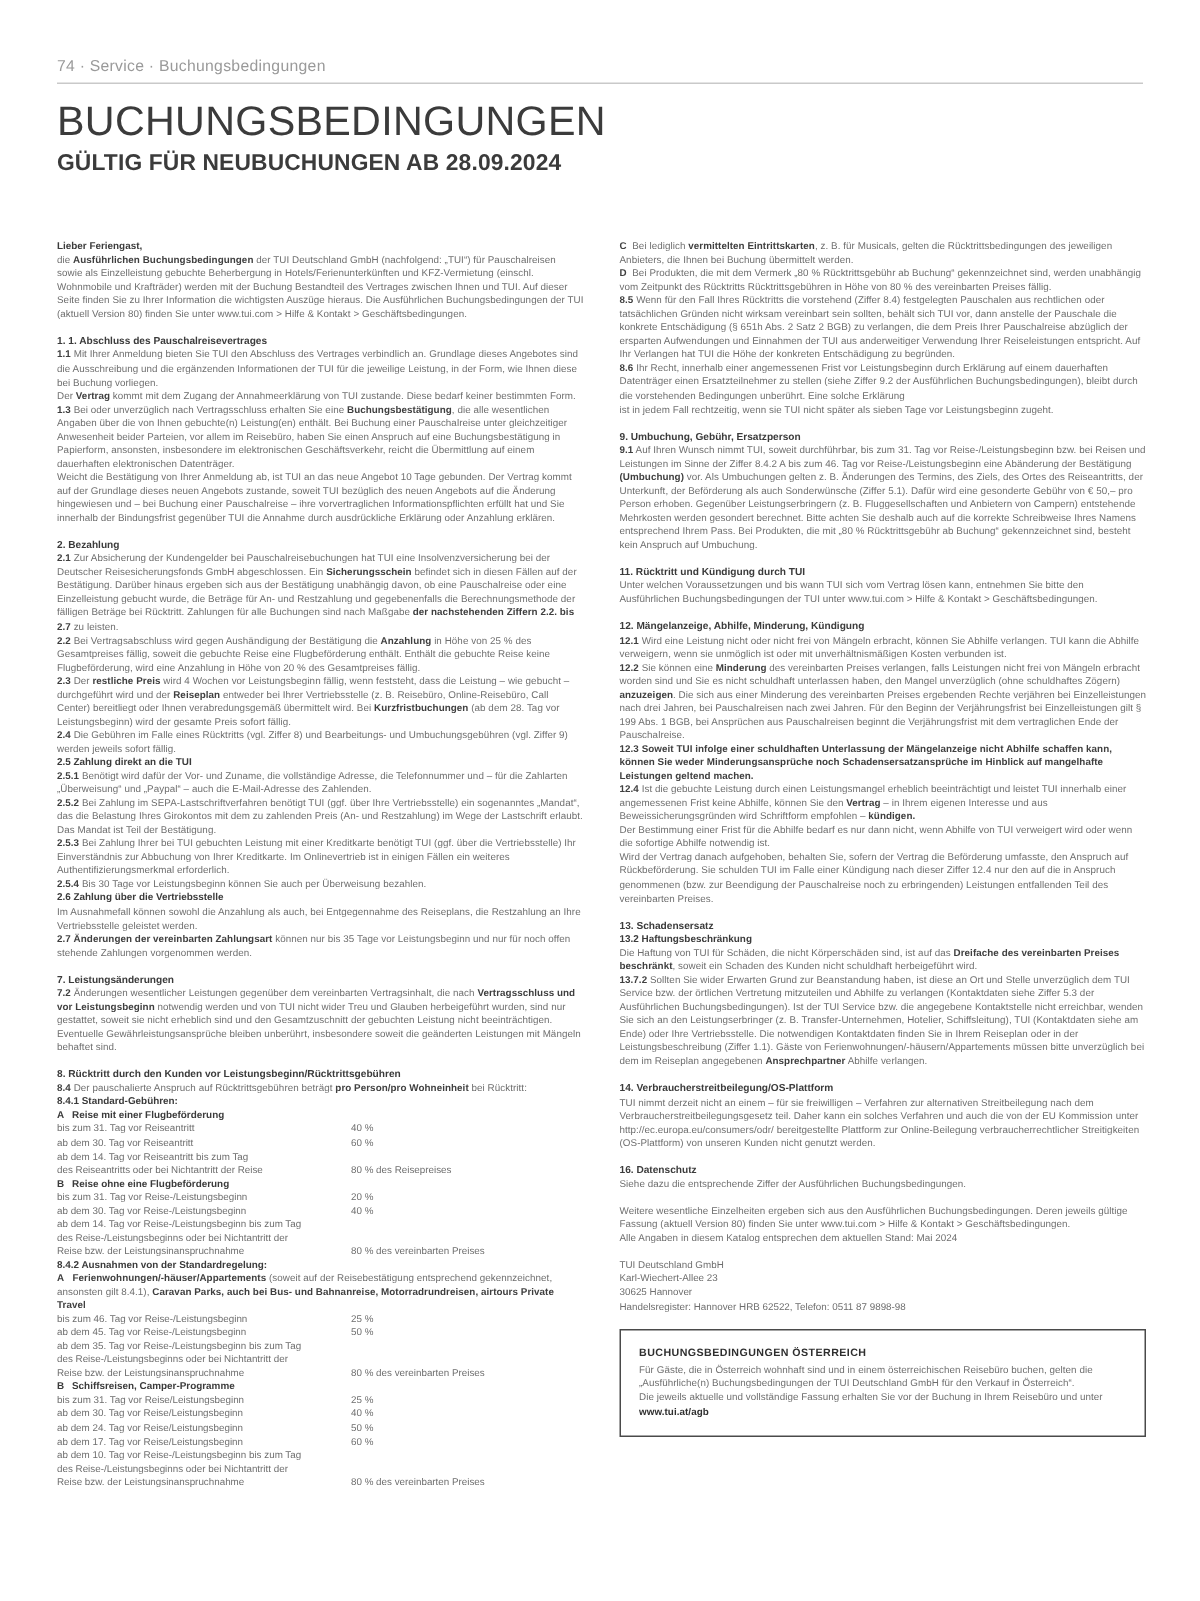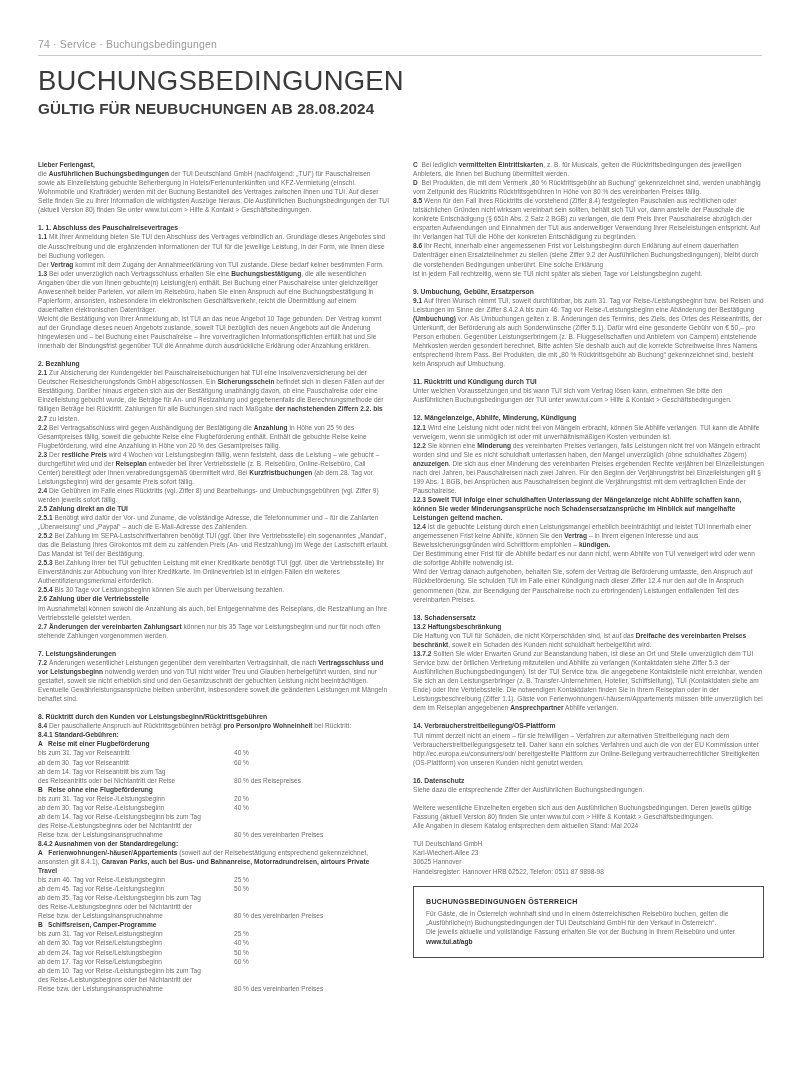--- a/index.html
+++ b/index.html
@@ -118,21 +118,21 @@
 <body>
 
 <div class="page">
 
   <div class="header">
     <div class="breadcrumb">
       <span>74</span><span class="sep">·</span><span>Service</span><span class="sep">·</span><span>Buchungsbedingungen</span>
     </div>
     <div class="rule"></div>
     <div class="title">BUCHUNGSBEDINGUNGEN</div>
-    <div class="subtitle">GÜLTIG FÜR NEUBUCHUNGEN AB 28.08.2024</div>
+    <div class="subtitle">GÜLTIG FÜR NEUBUCHUNGEN AB 28.09.2024</div>
   </div>
 
   <div class="columns">
 
     <div class="col">
 
       <div class="h-sub">Lieber Feriengast,</div>
       <div class="p">die <b>Ausführlichen Buchungsbedingungen</b> der TUI Deutschland GmbH (nachfolgend: „TUI“) für Pauschalreisen sowie als Einzelleistung gebuchte Beherbergung in Hotels/Ferienunterkünften und KFZ-Vermietung (einschl. Wohnmobile und Krafträder) werden mit der Buchung Bestandteil des Vertrages zwischen Ihnen und TUI. Auf dieser Seite finden Sie zu Ihrer Information die wichtigsten Auszüge hieraus. Die Ausführlichen Buchungsbedingungen der TUI (aktuell Version 80) finden Sie unter www.tui.com &gt; Hilfe &amp; Kontakt &gt; Geschäftsbedingungen.</div>
 
       <div class="gap-sec"></div>

